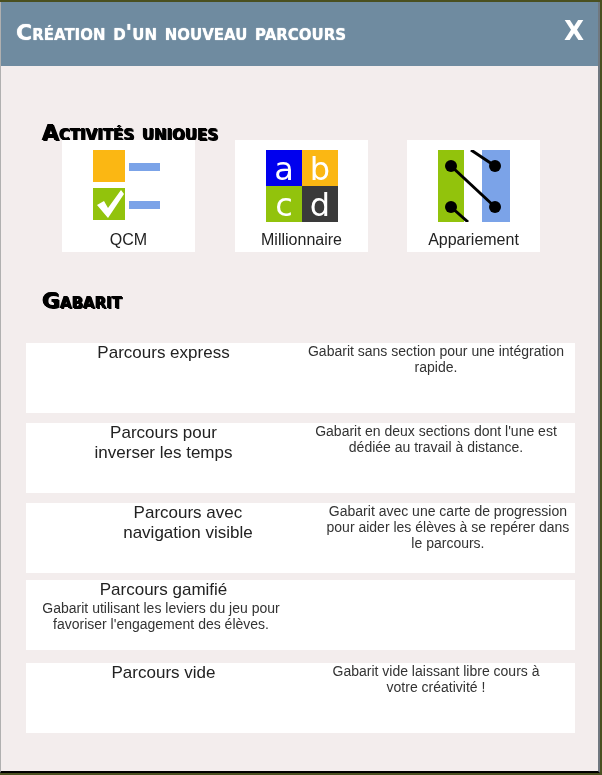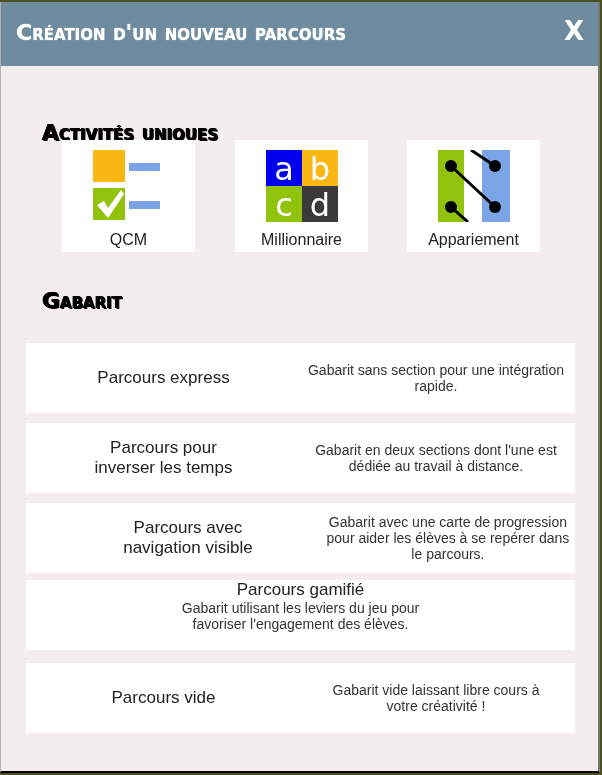--- a/index.html
+++ b/index.html
@@ -40,21 +40,21 @@
     .activity-card .label {
       position: absolute; left: 0; right: 0; top: 91px;
       font-size: 16px; color: #222;
     }
     .card-qcm { left: 61px; padding-left: 37px; }
     .card-millionnaire { left: 234px; }
     .card-appariement { left: 406px; }
 
     .template-card {
       position: absolute; left: 25px; width: 549px; height: 70px; background: #fff;
-      cursor: pointer; display: flex; align-items: center;
+      cursor: pointer; display: flex; align-items: flex-start;
     }
     .template-name {
       width: 275px; text-align: center; font-size: 17px; color: #222; line-height: 20px;
     }
     .template-desc {
       width: 270px; text-align: center; font-size: 14px; color: #333; line-height: 16px;
     }
   </style>
 </head>
 <body>

